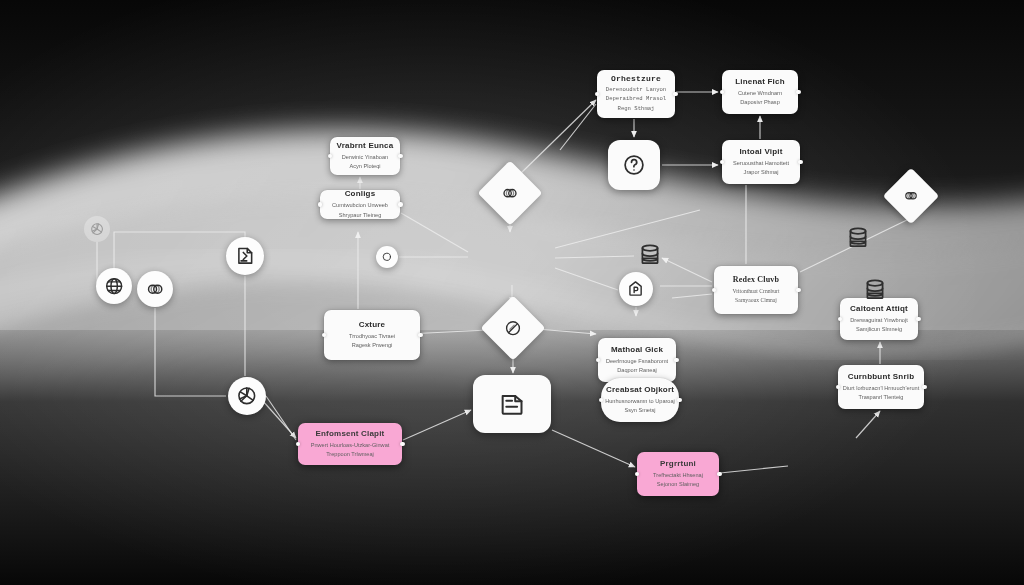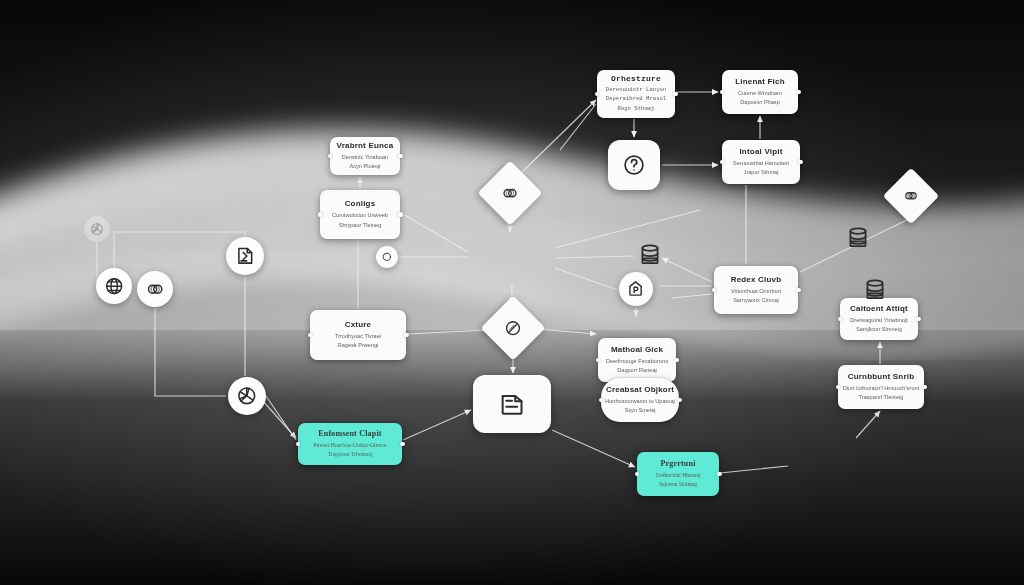--- a/index.html
+++ b/index.html
@@ -39,21 +39,21 @@
     font-size:8px; font-weight:700; color:#2a2a2a;
     letter-spacing:.2px; line-height:1.15;
     filter:blur(.62px);
     white-space:nowrap;
   }
   .card .s{
     font-size:5.6px; color:#5f5f5f; line-height:1.5;
     margin-top:3px; filter:blur(.66px);
     white-space:nowrap;
   }
-  .card.dim{ background:#5eead4; box-shadow:0 2px 8px rgba(0,0,0,.5);font-family:Liberation Serif, serif; }
+  .card.dim{ background:#f9a8d4; box-shadow:0 2px 8px rgba(0,0,0,.5); }
   .card.dim .t{ color:#3a3a3a; }
 
   
   .sq{
     background:#fbfbfb; border-radius:12px;
     box-shadow:0 2px 8px rgba(0,0,0,.4);
     display:flex; align-items:center; justify-content:center;
   }
 
   
@@ -239,21 +239,21 @@
       </div>
       <div class="node" style="left: 330px; top: 137px; width: 70px; height: 38px;">
         <div class="card" style="width: 100%; height: 100%;">
           <div class="t">Vrabrnt Eunca</div>
           <div class="s">Derwinic Yinaboan</div>
           <div class="s" style="margin-top: 1px;">Acyn Ploteqi</div>
         </div>
         <div class="dot sm" style="top: calc(50% - 2.25px); left: -2.5px;"></div>
         <div class="dot sm" style="top: calc(50% - 2.25px); right: -2.5px;"></div>
       </div>
-      <div class="node" style="left: 320px; top: 190px; width: 80px; height: 49px;">
+      <div class="node" style="left: 320px; top: 190px; width: 80px; height: 29px;">
         <div class="card" style="width: 100%; height: 100%;">
           <div class="t">Conligs</div>
           <div class="s">Cumtwubcion Unweeb</div>
           <div class="s" style="margin-top: 1px;">Shrypaur Tleineg</div>
         </div>
         <div class="dot sm" style="top: calc(50% - 2.25px); left: -2.5px;"></div>
         <div class="dot sm" style="top: calc(50% - 2.25px); right: -2.5px;"></div>
       </div>
       <div class="node" style="left: 487px; top: 170px; width: 46px; height: 46px;">
         <div class="dia" style="width: 100%; height: 100%;">
@@ -266,21 +266,21 @@
           </div>
         </div>
       </div>
       <div class="node" style="left: 376px; top: 246px; width: 22px; height: 22px;">
         <div class="circ" style="width: 100%; height: 100%;">
           <svg xmlns="http://www.w3.org/2000/svg" width="13.64" height="13.64" viewBox="0 0 24 24" fill="none" stroke="#2e2e2e" stroke-width="1.6" stroke-linecap="round" stroke-linejoin="round">
             <circle cx="12" cy="12" r="6.4"></circle>
           </svg>
         </div>
       </div>
-      <div class="node" style="left: 310px; top: 310px; width: 96px; height: 50px;">
+      <div class="node" style="left: 324px; top: 310px; width: 96px; height: 50px;">
         <div class="card" style="width: 100%; height: 100%;">
           <div class="t">Cxture</div>
           <div class="s">Trrodhyoac Tivraei</div>
           <div class="s" style="margin-top: 1px;">Ragesk Prwengi</div>
         </div>
         <div class="dot sm" style="top: calc(50% - 2.25px); left: -2.5px;"></div>
         <div class="dot sm" style="top: calc(50% - 2.25px); right: -2.5px;"></div>
       </div>
       <div class="node" style="left: 490px; top: 305px; width: 46px; height: 46px;">
         <div class="dia" style="width: 100%; height: 100%;">
@@ -341,21 +341,21 @@
       <div class="node" style="left: 637px; top: 452px; width: 82px; height: 44px;">
         <div class="card dim" style="width: 100%; height: 100%;">
           <div class="t">Prgrrtuni</div>
           <div class="s">Trefhectakt Hhsenaj</div>
           <div class="s" style="margin-top: 1px;">Sejonon Slaimeg</div>
         </div>
         <div class="dot sm" style="top: calc(50% - 2.25px); left: -2.5px;"></div>
         <div class="dot sm" style="top: calc(50% - 2.25px); right: -2.5px;"></div>
       </div>
       <div class="node" style="left: 714px; top: 266px; width: 84px; height: 48px;">
-        <div class="card" style="width: 100%; height: 100%;">
+        <div class="card" style="width: 100%; height: 100%; font-family: Liberation Serif, serif;">
           <div class="t">Redex Cluvb</div>
           <div class="s">Vritonthuat Crnnburt</div>
           <div class="s" style="margin-top: 1px;">Sarnyaoux Clmnaj</div>
         </div>
         <div class="dot sm" style="top: calc(50% - 2.25px); left: -2.5px;"></div>
         <div class="dot sm" style="top: calc(50% - 2.25px); right: -2.5px;"></div>
       </div>
       <div class="node" style="left: 838px; top: 365px; width: 86px; height: 44px;">
         <div class="card" style="width: 100%; height: 100%;">
           <div class="t">Curnbbunt Snrib</div>

